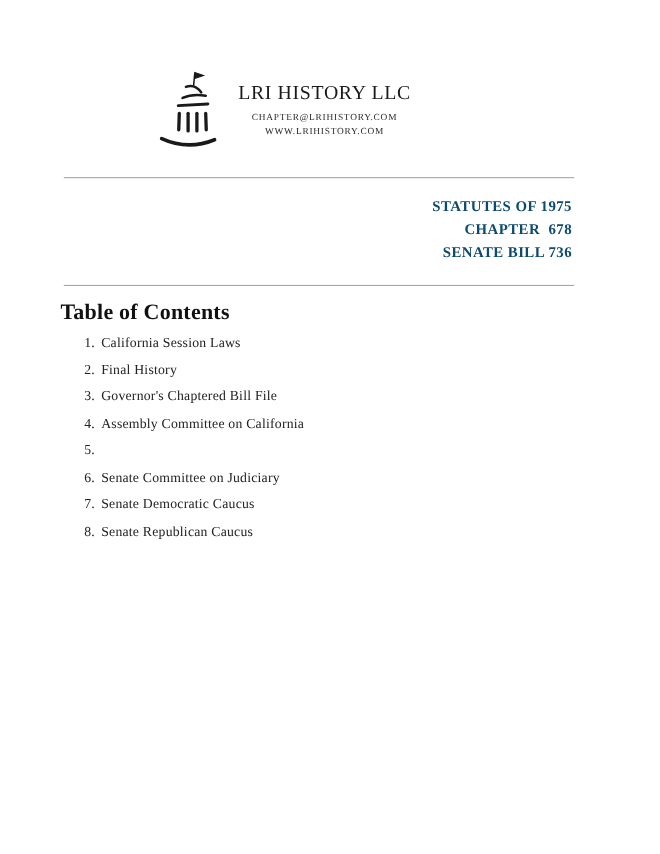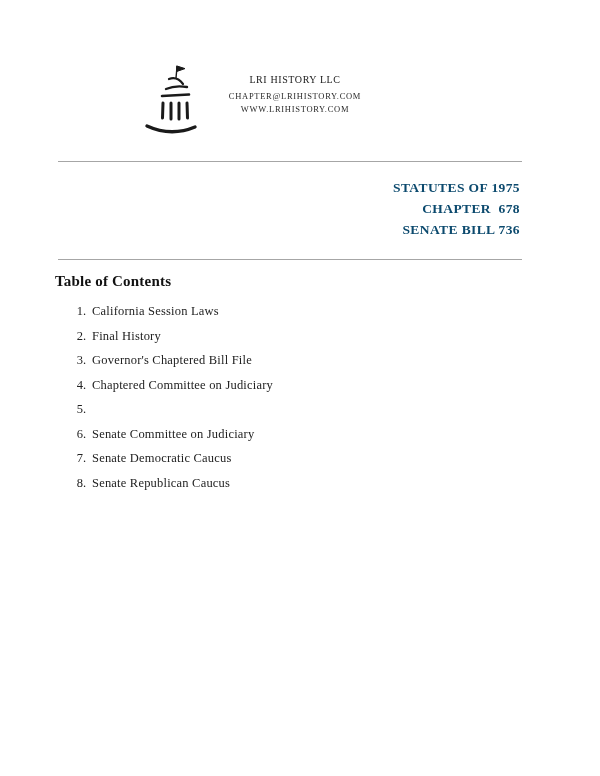--- a/index.html
+++ b/index.html
@@ -21,21 +21,21 @@
     height: 82px;
   }
   .header-text {
     position: absolute;
     left: 175px;
     top: 74px;
     width: 240px;
     text-align: center;
   }
   .company-name {
-    font-size: 10px;
+    font-size: 18px;
     letter-spacing: 0.6px;
     color: #1a1a1a;
     margin-bottom: 5px;
     white-space: pre;
   }
   .contact-line {
     font-size: 8.5px;
     line-height: 13px;
     letter-spacing: 0.7px;
     color: #2a2a2a;
@@ -62,21 +62,21 @@
     font-weight: bold;
     line-height: 21px;
     letter-spacing: 0.4px;
     color: #0c4a6e;
     white-space: pre;
   }
   .toc-title {
     position: absolute;
     left: 55px;
     top: 273px;
-    font-size: 15px;
+    font-size: 20px;
     font-weight: bold;
     letter-spacing: 0.2px;
     color: #111;
   }
   .toc-list {
     position: absolute;
     left: 70px;
     top: 305px;
   }
   .toc-item {
@@ -151,21 +151,21 @@
     <div class="toc-item">
       <span class="toc-num">2.</span>
       <span class="toc-label">Final History</span>
     </div>
     <div class="toc-item">
       <span class="toc-num">3.</span>
       <span class="toc-label">Governor's Chaptered Bill File</span>
     </div>
     <div class="toc-item">
       <span class="toc-num">4.</span>
-      <span class="toc-label">Chaptered Committee on Judiciary</span>
+      <span class="toc-label">Assembly Committee on California</span>
     </div>
     <div class="toc-item">
       <span class="toc-num">5.</span>
     </div>
     <div class="toc-item">
       <span class="toc-num">6.</span>
       <span class="toc-label">Senate Committee on Judiciary</span>
     </div>
     <div class="toc-item">
       <span class="toc-num">7.</span>

